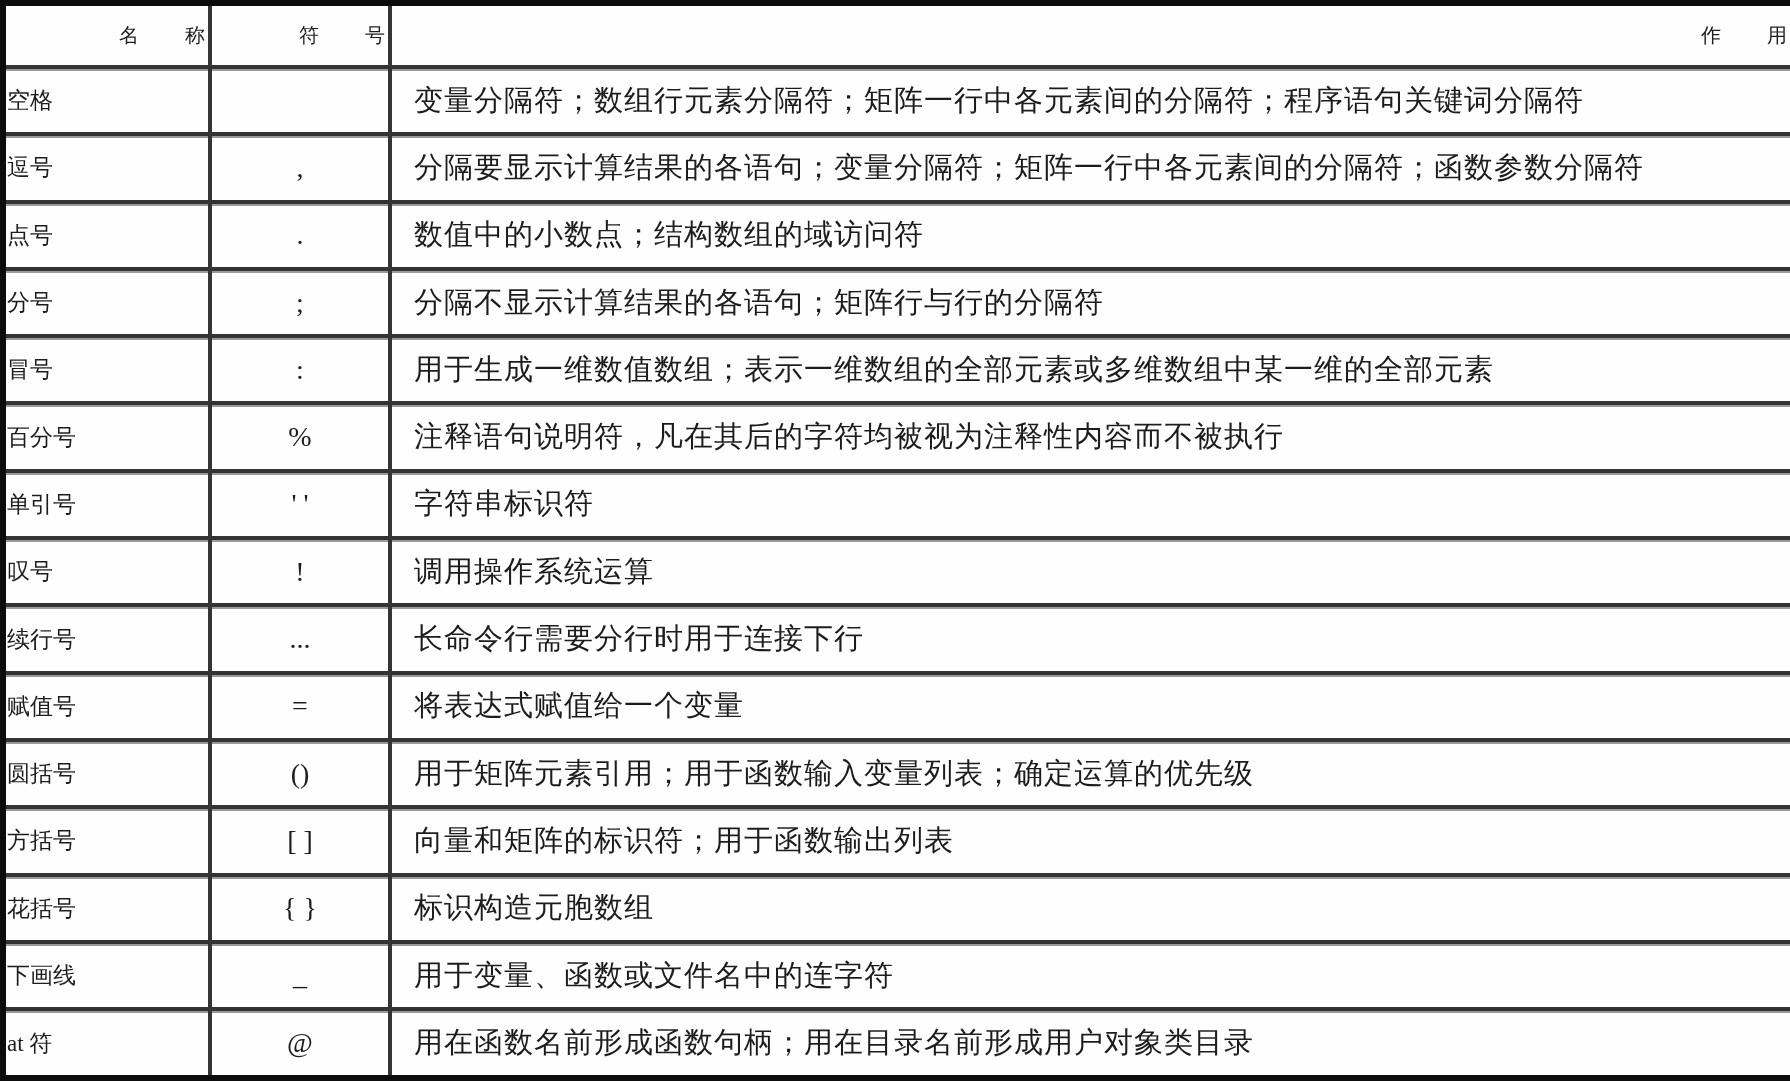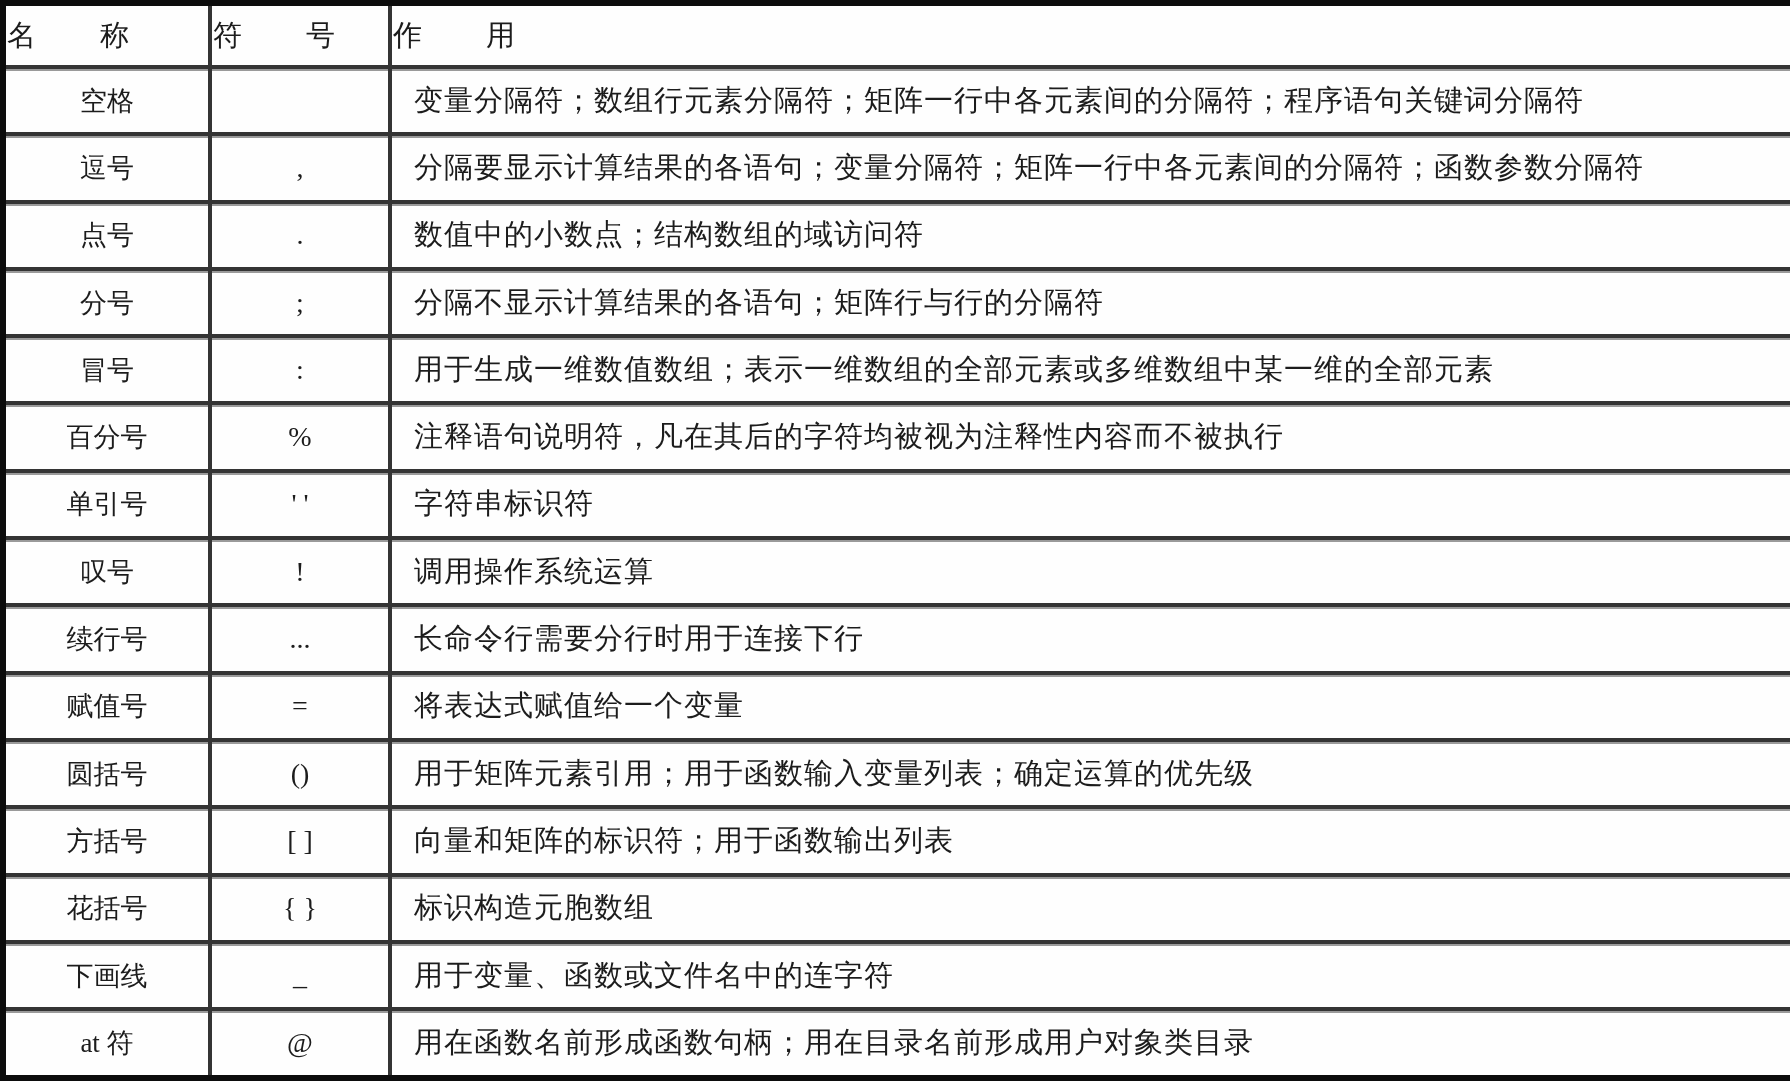--- a/index.html
+++ b/index.html
@@ -26,27 +26,27 @@
     font-weight: normal;
     overflow: hidden;
     white-space: nowrap;
   }
   
   .scan-table tbody tr td {
     box-shadow: inset 0 2px 0 #9a9a9a;
   }
   thead tr { height: 64px; }
   th {
-    font-size: 29px;
-    text-align: left;
+    font-size: 20px;
+    text-align: right;
     letter-spacing: 2px;
   }
   td.col-name {
-    font-size: 27px;
-    text-align: center;
+    font-size: 23px;
+    text-align: left;
   }
   td.col-symbol {
     font-size: 28px;
     text-align: center;
     font-family: "Liberation Serif", "DejaVu Serif", serif;
   }
   td.col-usage {
     font-size: 29px;
     text-align: left;
     padding-left: 22px;

